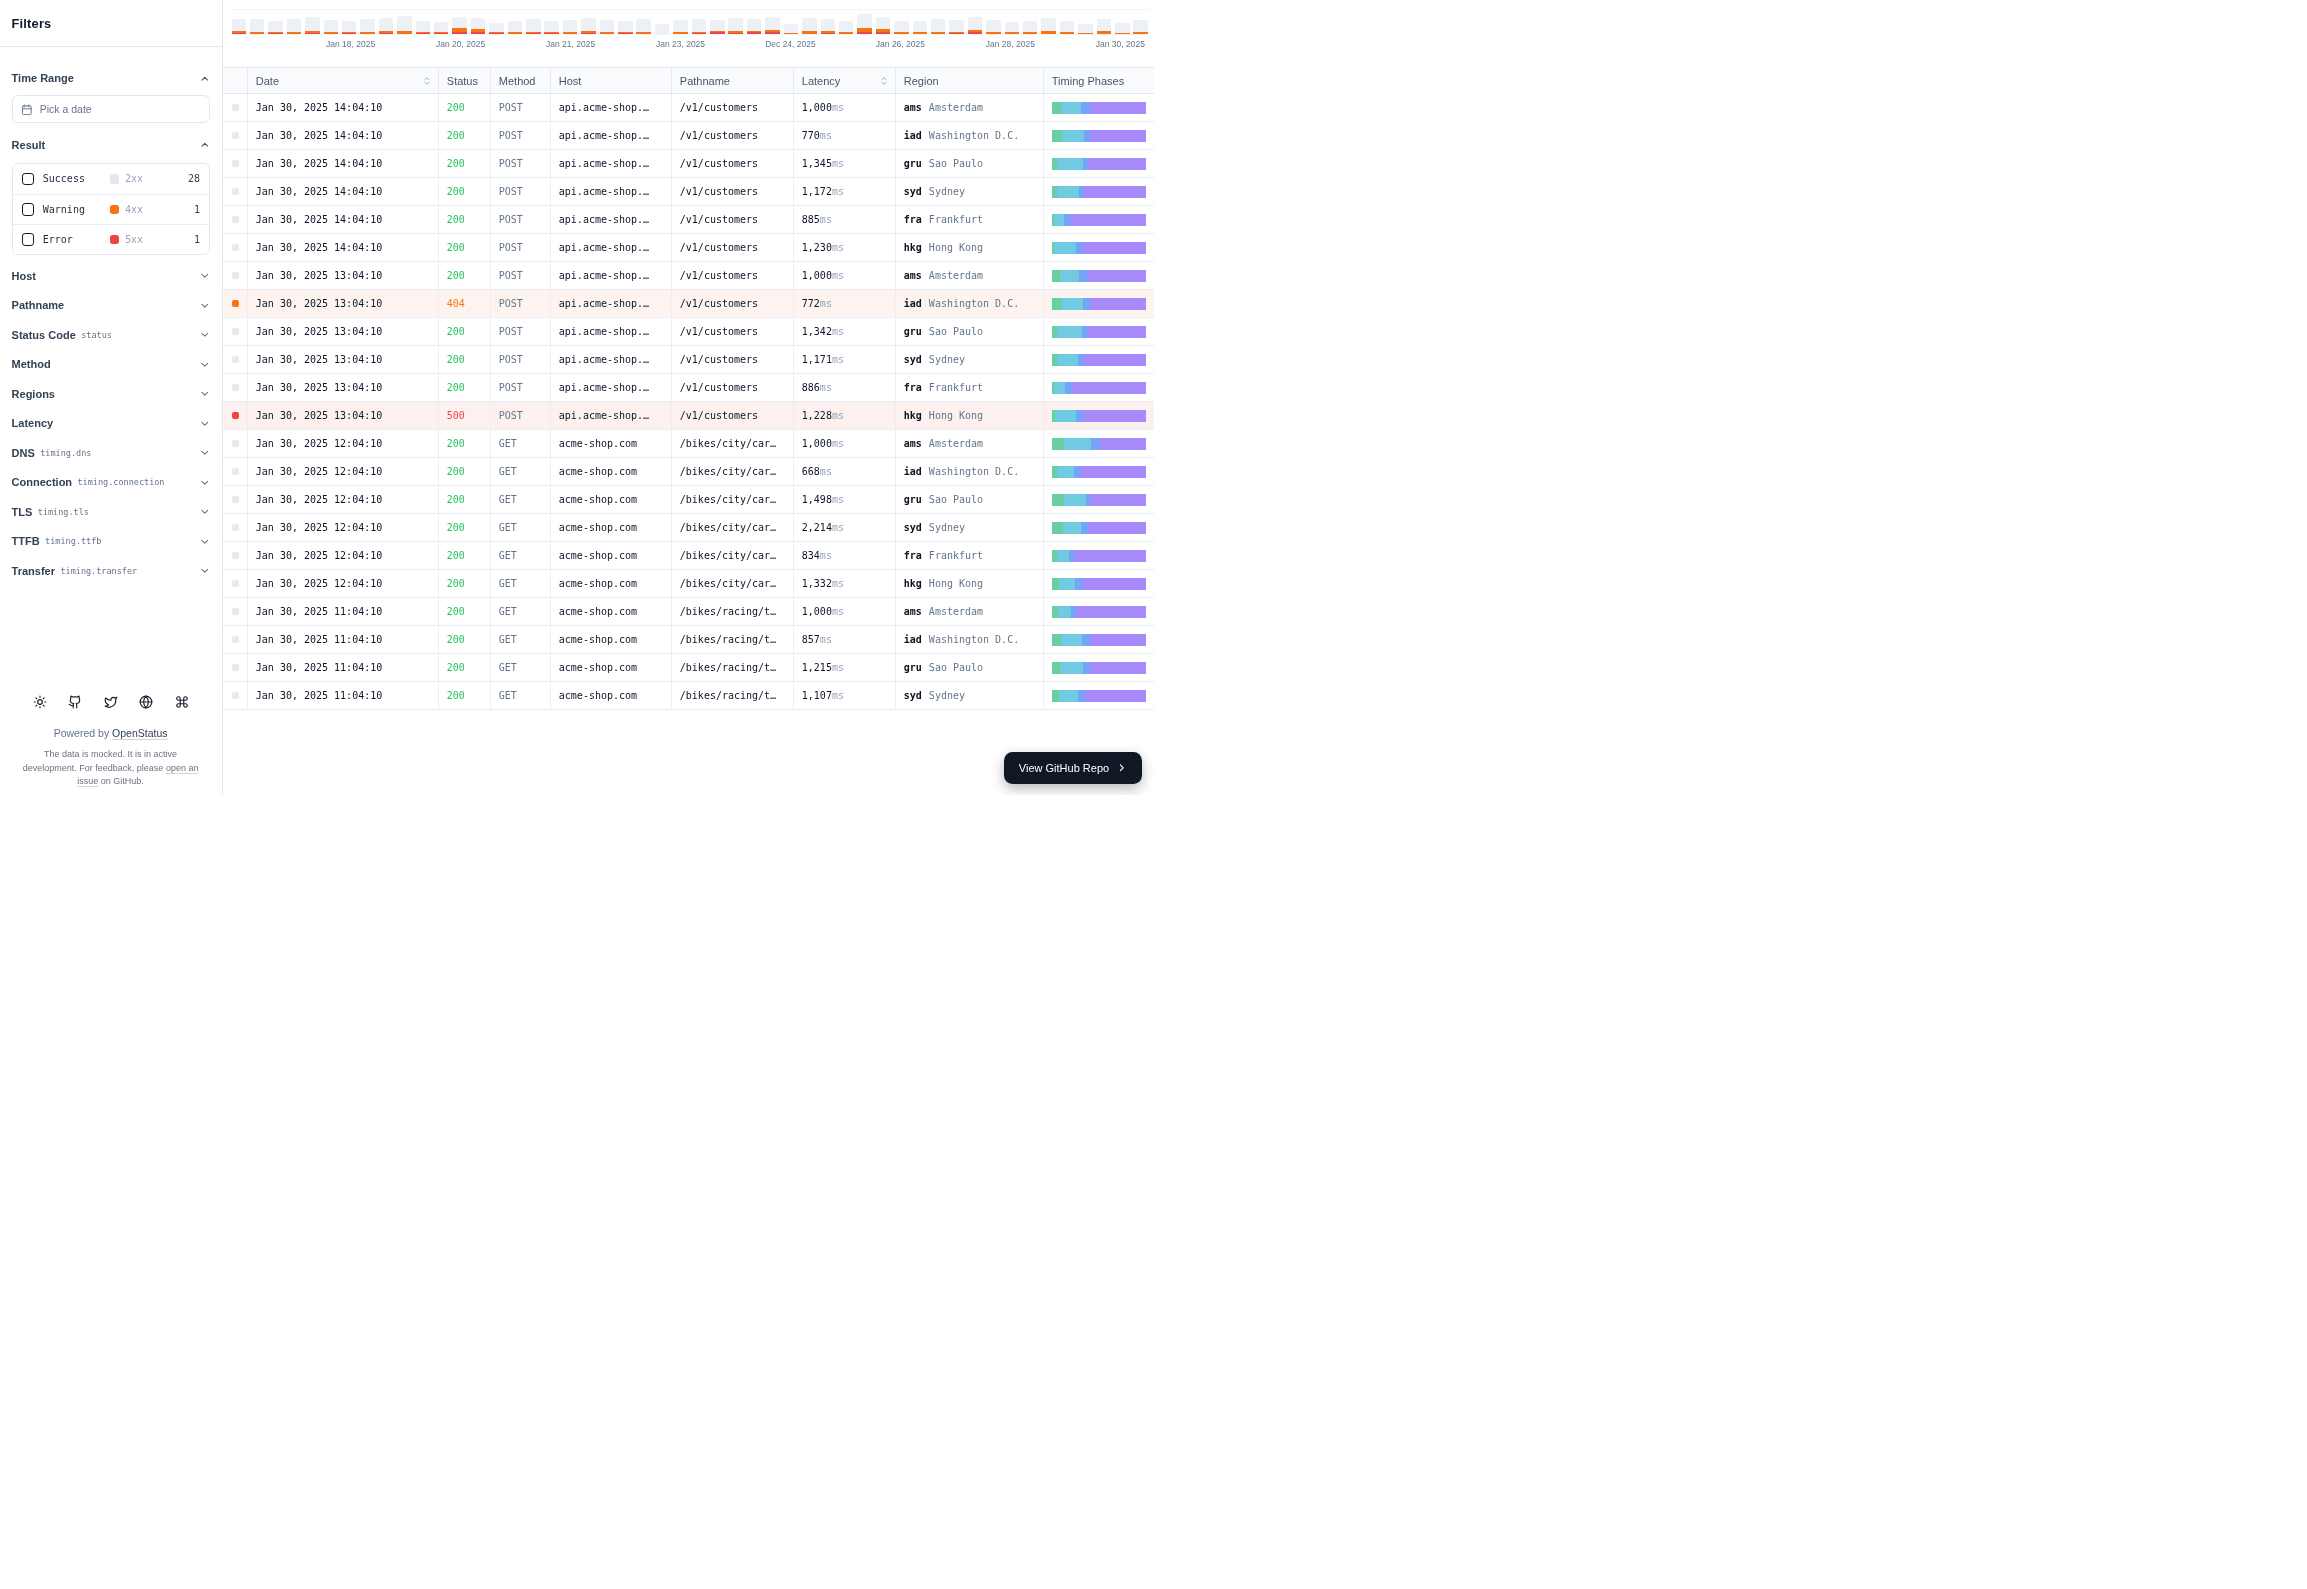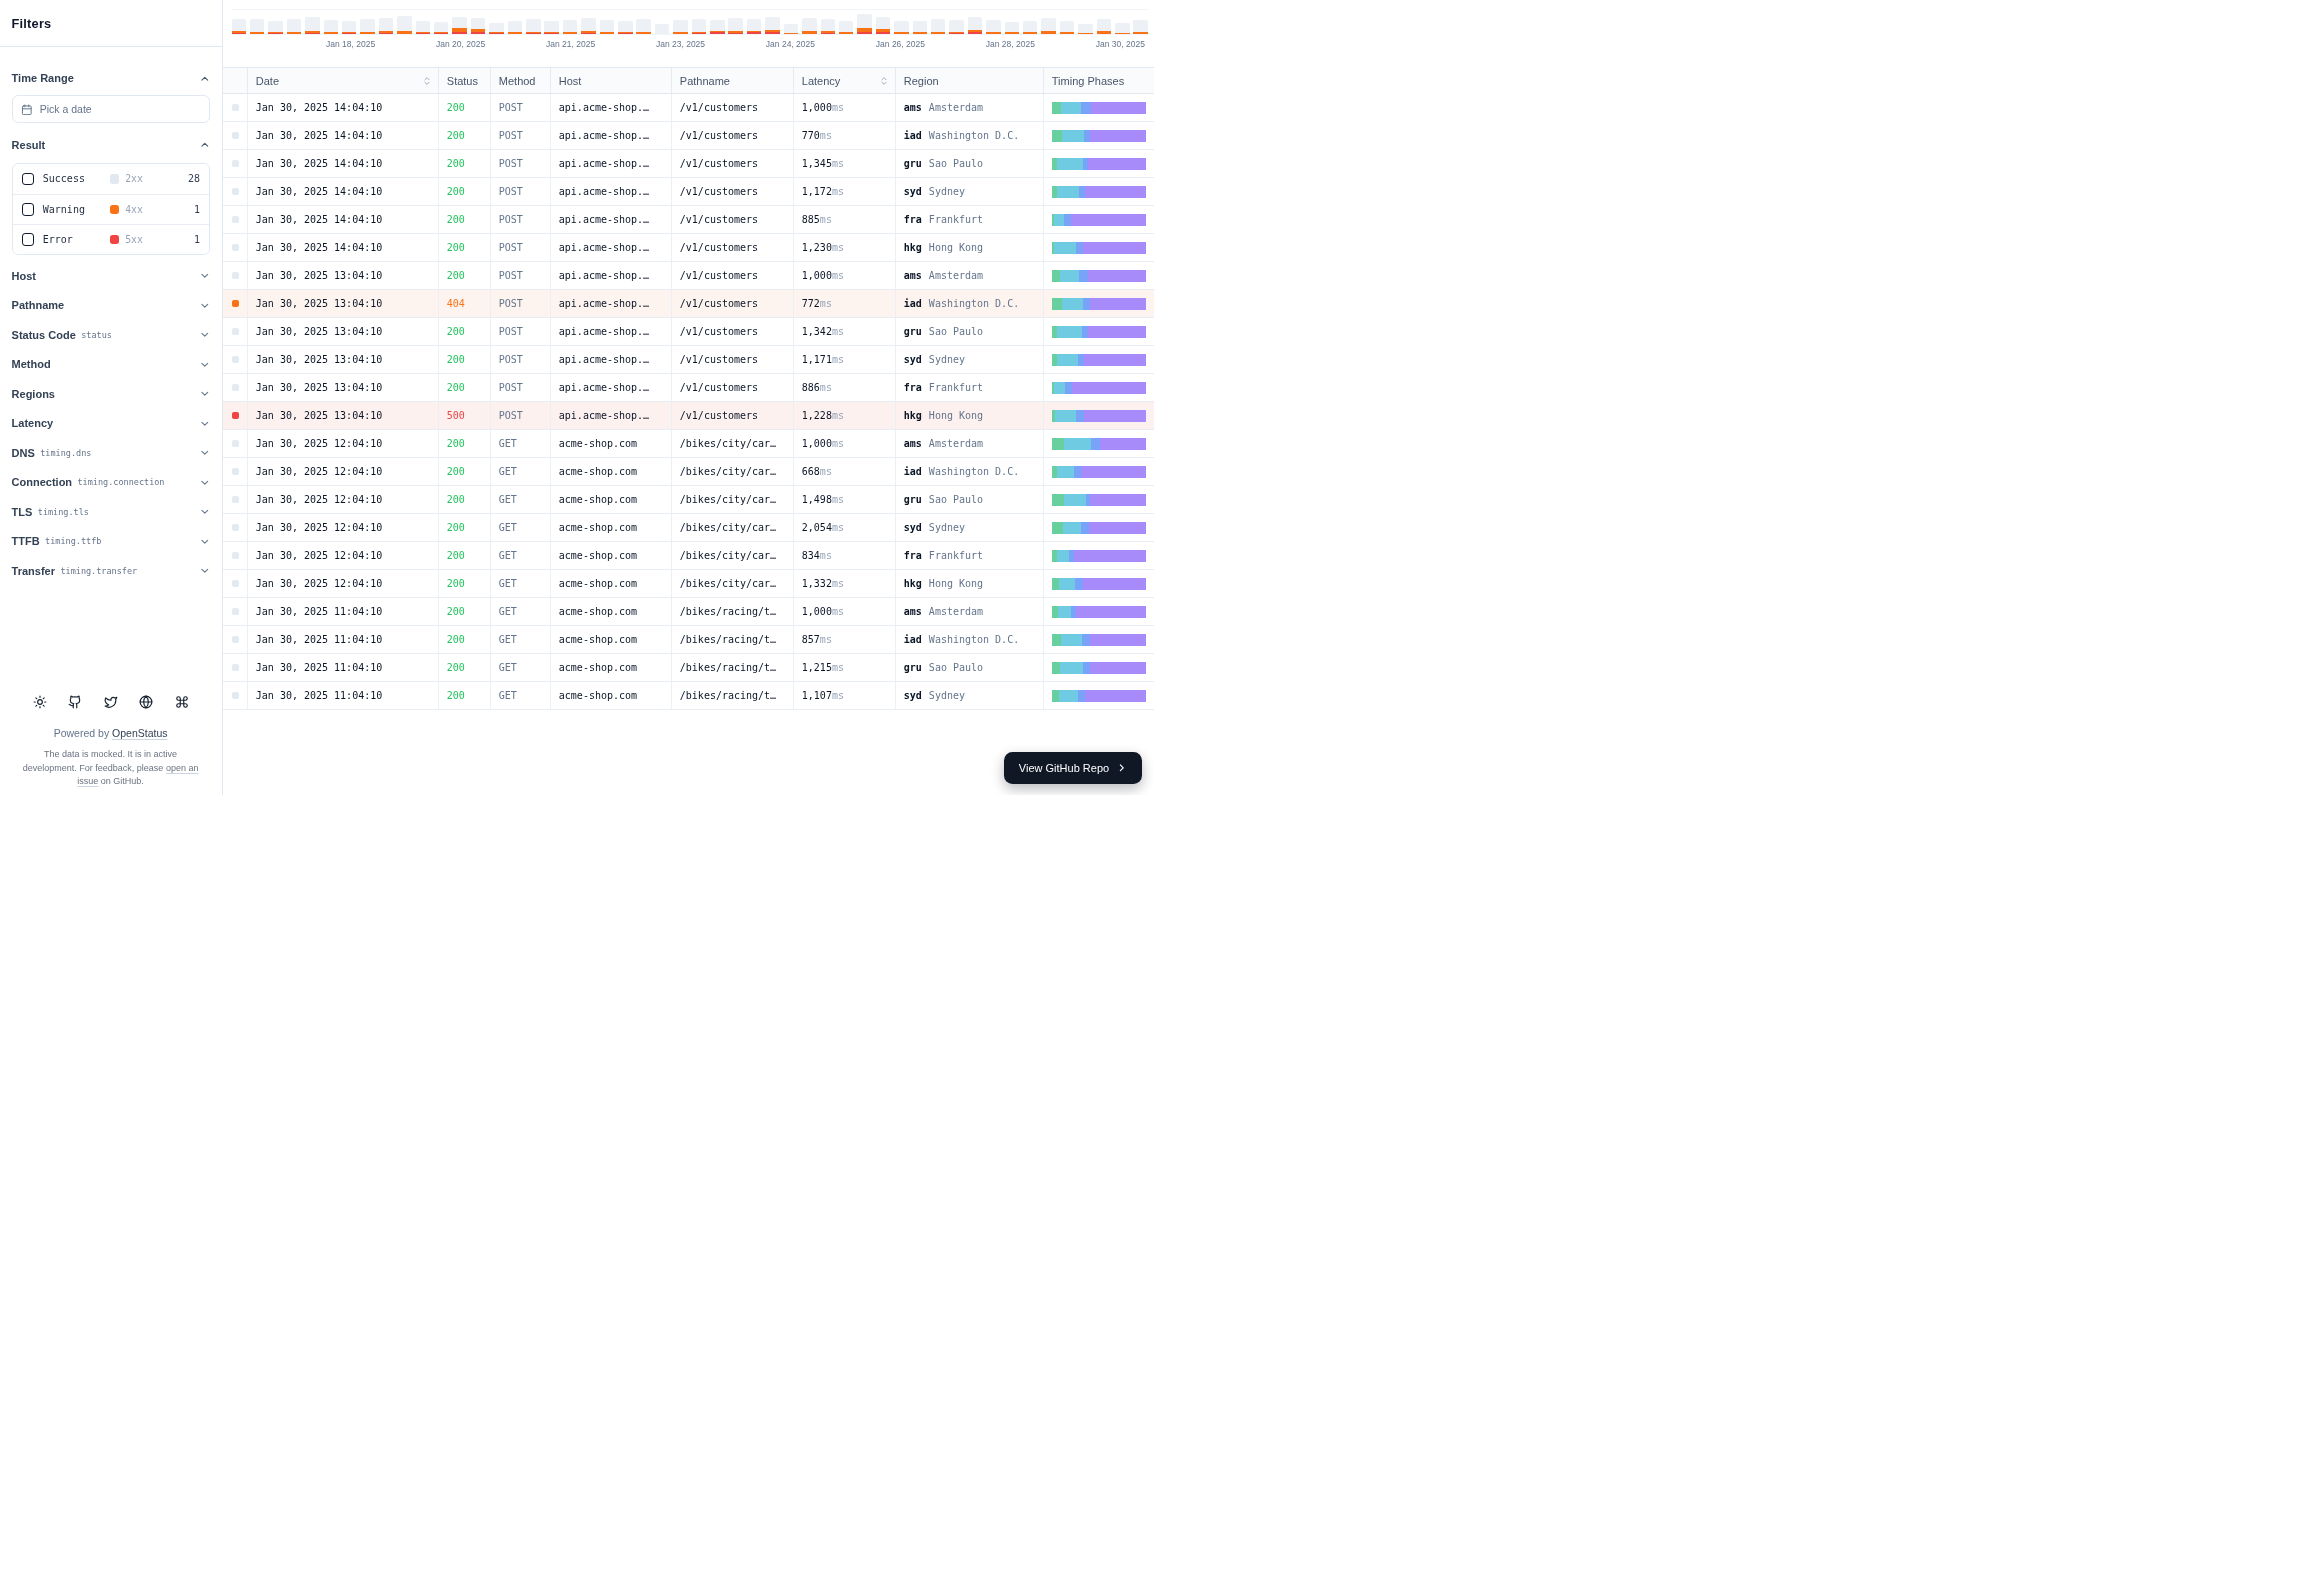--- a/index.html
+++ b/index.html
@@ -485,21 +485,21 @@
           <div class="bar">
             <span class="g" style="height:11.6px"></span>
             <span class="o" style="height:2.3px"></span>
           </div>
         </div>
       <div class="ticklabels" id="histo-labels">
           <span style="left: 13%;">Jan 18, 2025</span>
           <span style="left: 25%;">Jan 20, 2025</span>
           <span style="left: 37%;">Jan 21, 2025</span>
           <span style="left: 49%;">Jan 23, 2025</span>
-          <span style="left: 61%;">Jan 24, 2025</span>
+          <span style="left: 61%;">Dec 24, 2025</span>
           <span style="left: 73%;">Jan 26, 2025</span>
           <span style="left: 85%;">Jan 28, 2025</span>
           <span style="left: 97%;">Jan 30, 2025</span>
         </div>
     </div>
 
     <div class="table">
       <div class="trow thead" id="thead">
           <div class="th"></div>
           <div class="th">
@@ -929,21 +929,21 @@
           <div class="trow">
             <div class="td">
               <span class="ind success"></span>
             </div>
             <div class="td">Jan 30, 2025 12:04:10</div>
             <div class="td st-success">200</div>
             <div class="td method">GET</div>
             <div class="td">acme-shop.com</div>
             <div class="td">/bikes/city/car…</div>
             <div class="td">
-              <span>2,054</span>
+              <span>2,214</span>
               <span class="lat-unit">ms</span>
             </div>
             <div class="td">
               <span class="reg-code">syd</span>
               <span class="reg-city">Sydney</span>
             </div>
             <div class="td">
               <span class="phase-bar">
                 <span class="seg-dns" style="width:12%;background:#68cf9e"></span>
                 <span class="seg-conn" style="width:19%;background:#6fcbe1"></span>

